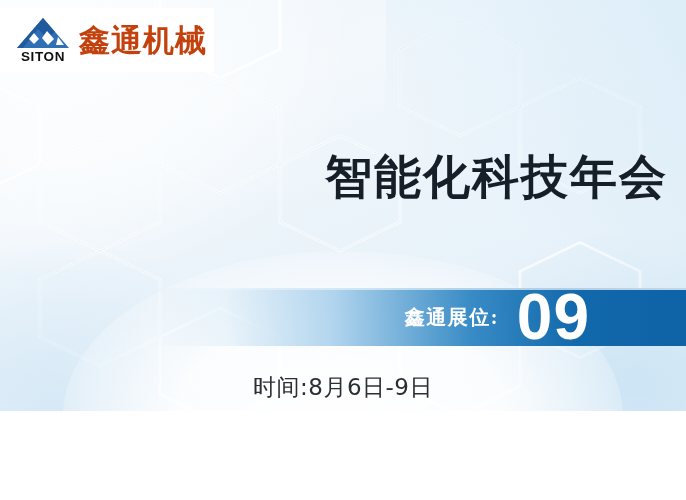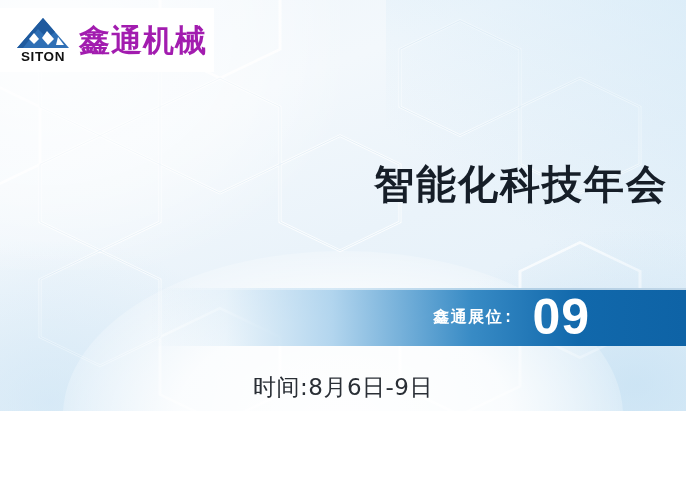--- a/index.html
+++ b/index.html
@@ -100,21 +100,21 @@
     font-size: 13.5px;
     font-weight: bold;
     letter-spacing: 0.6px;
     color: #111111;
     font-family: "Liberation Sans", sans-serif;
     line-height: 1;
   }
   .logo-cn {
     font-size: 31px;
     font-weight: bold;
-    color: #a21caf;
+    color: #c2410c;
     letter-spacing: 1px;
     line-height: 1;
     font-family: Liberation Sans, sans-serif;
     white-space: nowrap;
   }
 
   
   .headline {
     position: absolute;
     right: 18px;
@@ -129,22 +129,22 @@
     white-space: nowrap;
     background: linear-gradient(95deg, #13497e 0%, #155d93 22%, #1b78a8 48%, #2090b4 72%, #2b9fba 100%);
     -webkit-background-clip: text;
     background-clip: text;
     color: transparent;
     -webkit-text-fill-color: transparent;
     font-family: "DejaVu Sans", "Liberation Sans", sans-serif;
     padding-bottom: 2px;
   }
   .headline-2 {
-    margin-top: 22px;
-    font-size: 40px;
+    margin-top: 11px;
+    font-size: 47px;
     font-weight: bold;
     letter-spacing: 2px;
     white-space: nowrap;
     color: #161e28;
     font-family: "DejaVu Sans", "Liberation Sans", sans-serif;
   }
 
   
   .booth-bar {
     position: absolute;
@@ -167,30 +167,30 @@
     border-radius: 3px 0 0 3px;
   }
   .booth-bar::after {
     content: "";
     position: absolute;
     left: 0; right: 0; top: 0;
     height: 2px;
     background: linear-gradient(90deg, rgba(255,255,255,0) 0%, rgba(255,255,255,0.55) 40%, rgba(255,255,255,0.75) 100%);
   }
   .booth-label {
-    font-size: 16px;
+    font-size: 20px;
     font-weight: bold;
     color: #ffffff;
     letter-spacing: 1.5px;
-    font-family: Liberation Mono, monospace;
+    font-family: Liberation Serif, serif;
     white-space: nowrap;
     margin-left: 32px;
   }
   .booth-number {
-    font-size: 50px;
+    font-size: 64px;
     font-weight: bold;
     color: #ffffff;
     letter-spacing: 1px;
     margin-left: 18px;
     line-height: 1;
     font-family: "Liberation Sans", sans-serif;
   }
 
   
   .info-row {

